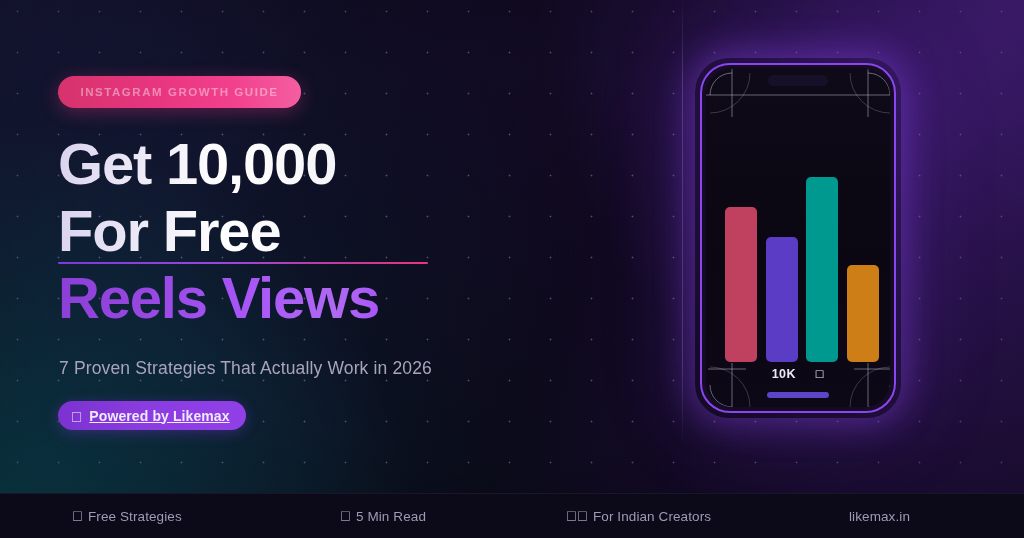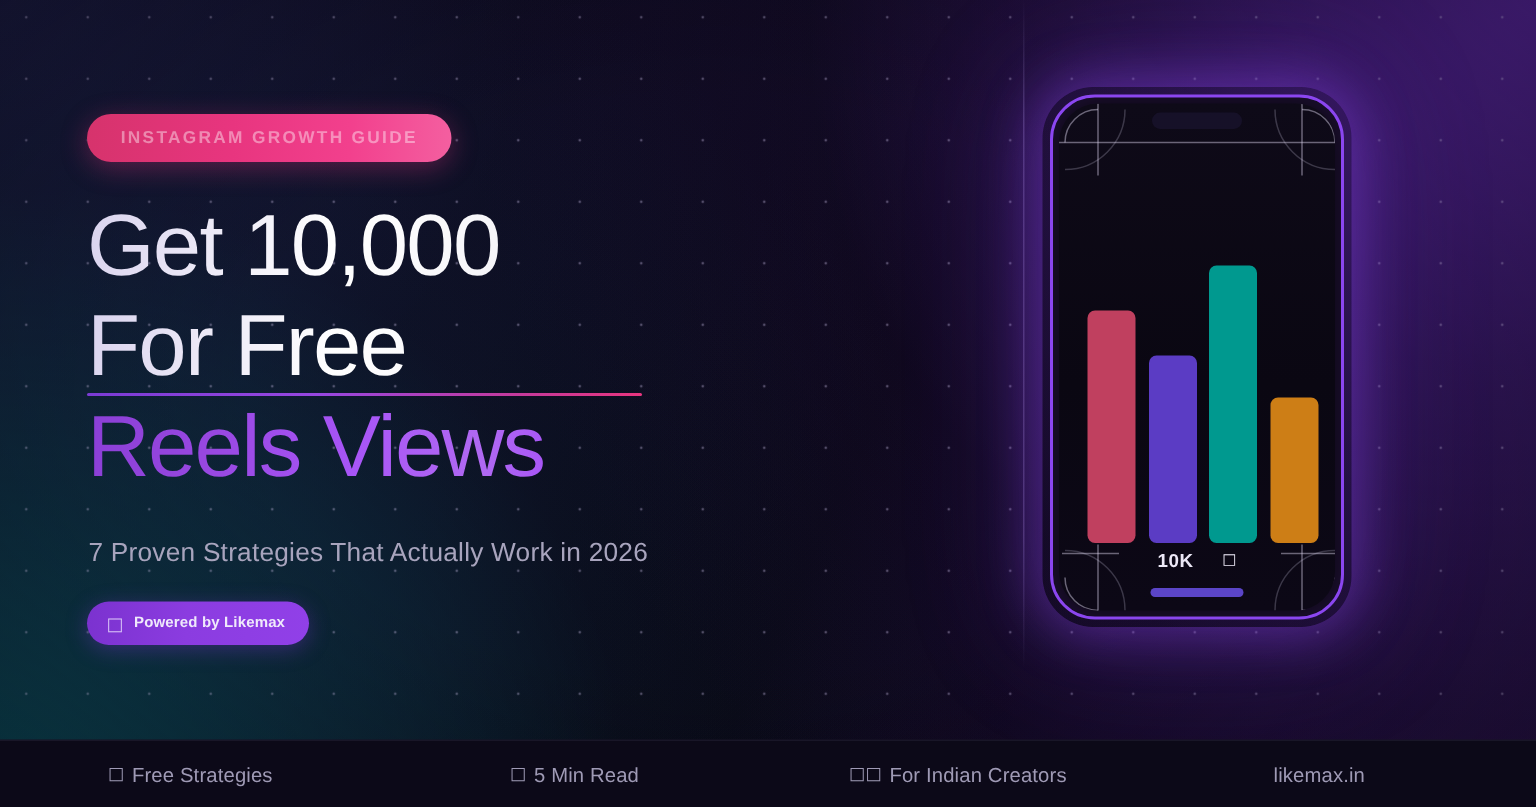--- a/index.html
+++ b/index.html
@@ -73,21 +73,21 @@
     letter-spacing:1.55px;
     color:rgba(255,255,255,0.42);
     text-transform:uppercase;
     white-space:nowrap;
   }
 
   .headline { position:absolute; left:0; top:130px; width:600px; }
 
   .h-line {
     font-size:58px;
-    font-weight:400;
+    font-weight:700;
     letter-spacing:-1.2px;
     line-height:67px;
     white-space:nowrap;
   }
   .h-line.silver {
     background:linear-gradient(100deg, #d9d3ee 0%, #ffffff 28%, #f2f1f6 52%, #c9c7d4 82%, #b9b7c6 100%);
     -webkit-background-clip:text; background-clip:text;
     -webkit-text-fill-color:transparent; color:transparent;
   }
   .h-line.accent {
@@ -124,24 +124,25 @@
     display:inline-flex; align-items:center; gap:7px;
     box-shadow:0 3px 14px rgba(130,55,220,0.35);
   }
   .cta-icon {
     font-size:12px;
     color:rgba(236,228,255,0.80);
     line-height:1;
     font-family:"DejaVu Sans", sans-serif;
   }
   .cta-label {
-    font-size:10px; font-weight:700;
+    font-size:14px; font-weight:700;
     letter-spacing:0.1px;
     color:#efe9fb;
     white-space:nowrap;
+    text-decoration:underline;
   }
 
   
   .phone-wrap { position:absolute; left:695px; top:58px; width:206px; height:360px; }
 
   .phone-glow {
     position:absolute; left:0; top:0; width:206px; height:360px;
     border-radius:34px;
     box-shadow:0 0 34px 6px rgba(139,70,235,0.40),
                0 0 78px 16px rgba(110,50,200,0.22);

